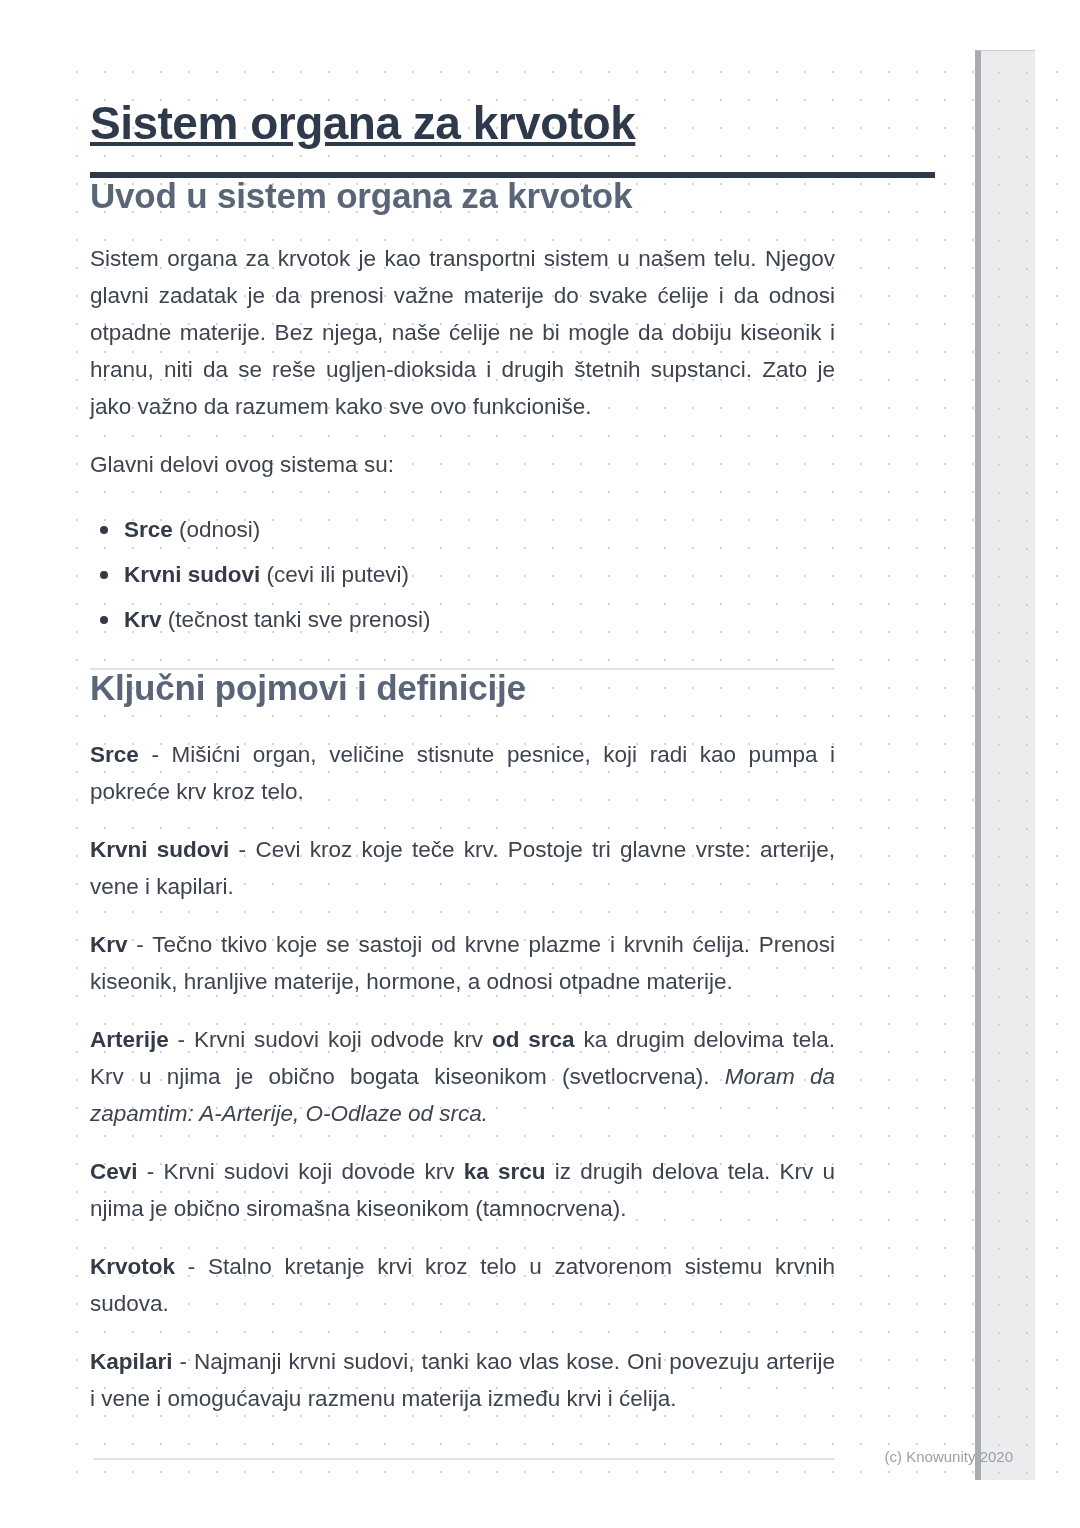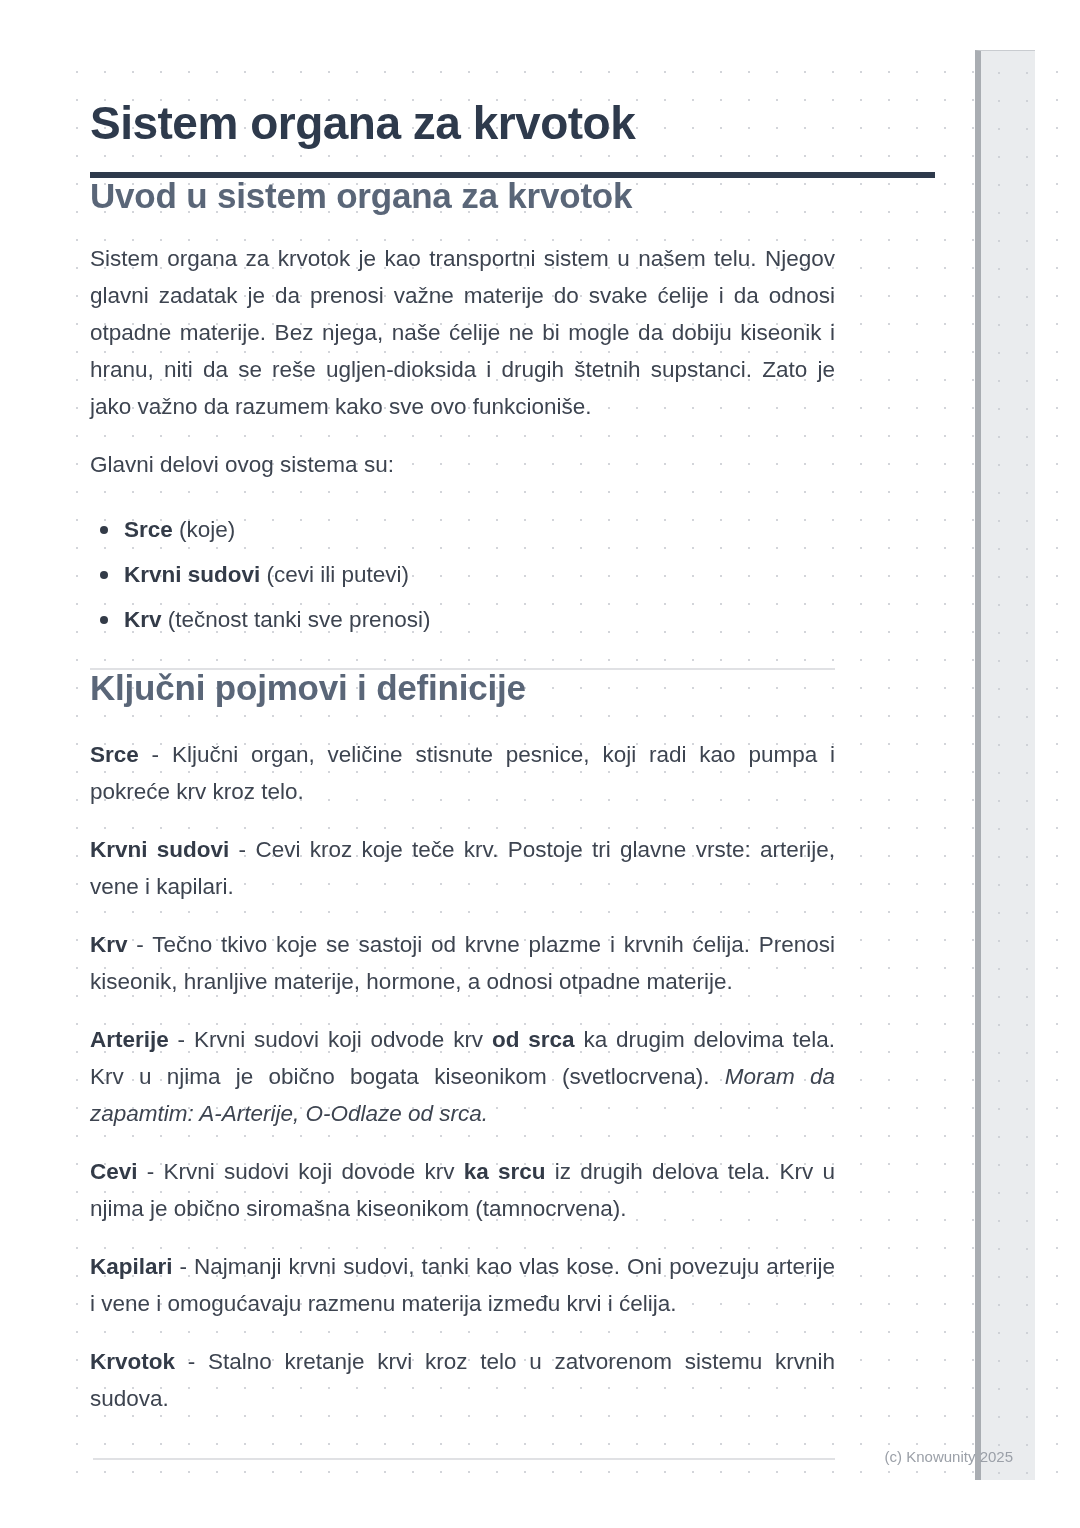--- a/index.html
+++ b/index.html
@@ -35,21 +35,21 @@
     z-index:2;
   }
 
   .content{
     position:absolute;left:90px;top:88px;width:845px;z-index:3;
   }
 
   h1.doc-title{
     margin:0;padding:6px 0 0 0;
     font-size:46px;line-height:58px;font-weight:700;
-    color:#2e3a4c;letter-spacing:-0.5px;
+    color:#2e3a4c;letter-spacing:-0.5px;text-decoration:underline;
   }
   .title-rule{
     height:6px;background:#2e3a4c;border:none;margin:20px 0 0 0;width:845px;
   }
 
   h2.section-heading{
     margin:0;font-size:35px;line-height:36px;font-weight:700;
     color:#5a6678;letter-spacing:-0.2px;
   }
   .h2-first{margin-top:54px;}
@@ -115,52 +115,52 @@
 
     <h2 class="section-heading h2-first">Uvod u sistem organa za krvotok</h2>
 
     <div class="textcol">
       <p class="body first-para">Sistem organa za krvotok je kao transportni sistem u našem telu. Njegov glavni zadatak je da prenosi važne materije do svake ćelije i da odnosi otpadne materije. Bez njega, naše ćelije ne bi mogle da dobiju kiseonik i hranu, niti da se reše ugljen-dioksida i drugih štetnih supstanci. Zato je jako važno da razumem kako sve ovo funkcioniše.</p>
 
       <p class="body no-justify" style="margin-bottom:12px;">Glavni delovi ovog sistema su:</p>
 
       <ul class="parts-list">
         <li>
-          <span class="bullet-dot"></span><span class="term">Srce</span><span> (koje)</span>
+          <span class="bullet-dot"></span><span class="term">Srce</span><span> (odnosi)</span>
         </li>
         <li>
           <span class="bullet-dot"></span><span class="term">Krvni sudovi</span><span> (cevi ili putevi)</span>
         </li>
         <li>
           <span class="bullet-dot"></span><span class="term">Krv</span><span> (tečnost tanki sve prenosi)</span>
         </li>
       </ul>
 
       <hr class="soft-divider">
     </div>
 
     <h2 class="section-heading h2-second">Ključni pojmovi i definicije</h2>
 
     <div class="textcol defs-block">
 
-      <p class="body"><span class="term">Srce</span><span> - Ključni organ, veličine stisnute pesnice, koji radi kao pumpa i pokreće krv kroz telo.</span></p>
+      <p class="body"><span class="term">Srce</span><span> - Mišićni organ, veličine stisnute pesnice, koji radi kao pumpa i pokreće krv kroz telo.</span></p>
 
       <p class="body"><span class="term">Krvni sudovi</span><span> - Cevi kroz koje teče krv. Postoje tri glavne vrste: arterije, vene i kapilari.</span></p>
 
       <p class="body"><span class="term">Krv</span><span> - Tečno tkivo koje se sastoji od krvne plazme i krvnih ćelija. Prenosi kiseonik, hranljive materije, hormone, a odnosi otpadne materije.</span></p>
 
       <p class="body"><span class="term">Arterije</span><span> - Krvni sudovi koji odvode krv </span><span class="bold">od srca</span><span> ka drugim delovima tela. Krv u njima je obično bogata kiseonikom (svetlocrvena). </span><span class="italic">Moram da zapamtim: A-Arterije, O-Odlaze od srca.</span></p>
 
       <p class="body"><span class="term">Cevi</span><span> - Krvni sudovi koji dovode krv </span><span class="bold">ka srcu</span><span> iz drugih delova tela. Krv u njima je obično siromašna kiseonikom (tamnocrvena).</span></p>
 
+      <p class="body"><span class="term">Krvotok</span><span> - Stalno kretanje krvi kroz telo u zatvorenom sistemu krvnih sudova.</span></p>
+
       <p class="body"><span class="term">Kapilari</span><span> - Najmanji krvni sudovi, tanki kao vlas kose. Oni povezuju arterije i vene i omogućavaju razmenu materija između krvi i ćelija.</span></p>
-
-      <p class="body"><span class="term">Krvotok</span><span> - Stalno kretanje krvi kroz telo u zatvorenom sistemu krvnih sudova.</span></p>
 
     </div>
   </div>
 
   <div class="footer-row">
     <div class="footer-line"></div>
-    <div class="footer-text">(c) Knowunity 2025</div>
+    <div class="footer-text">(c) Knowunity 2020</div>
   </div>
 
 </div>
 
 </body></html>

